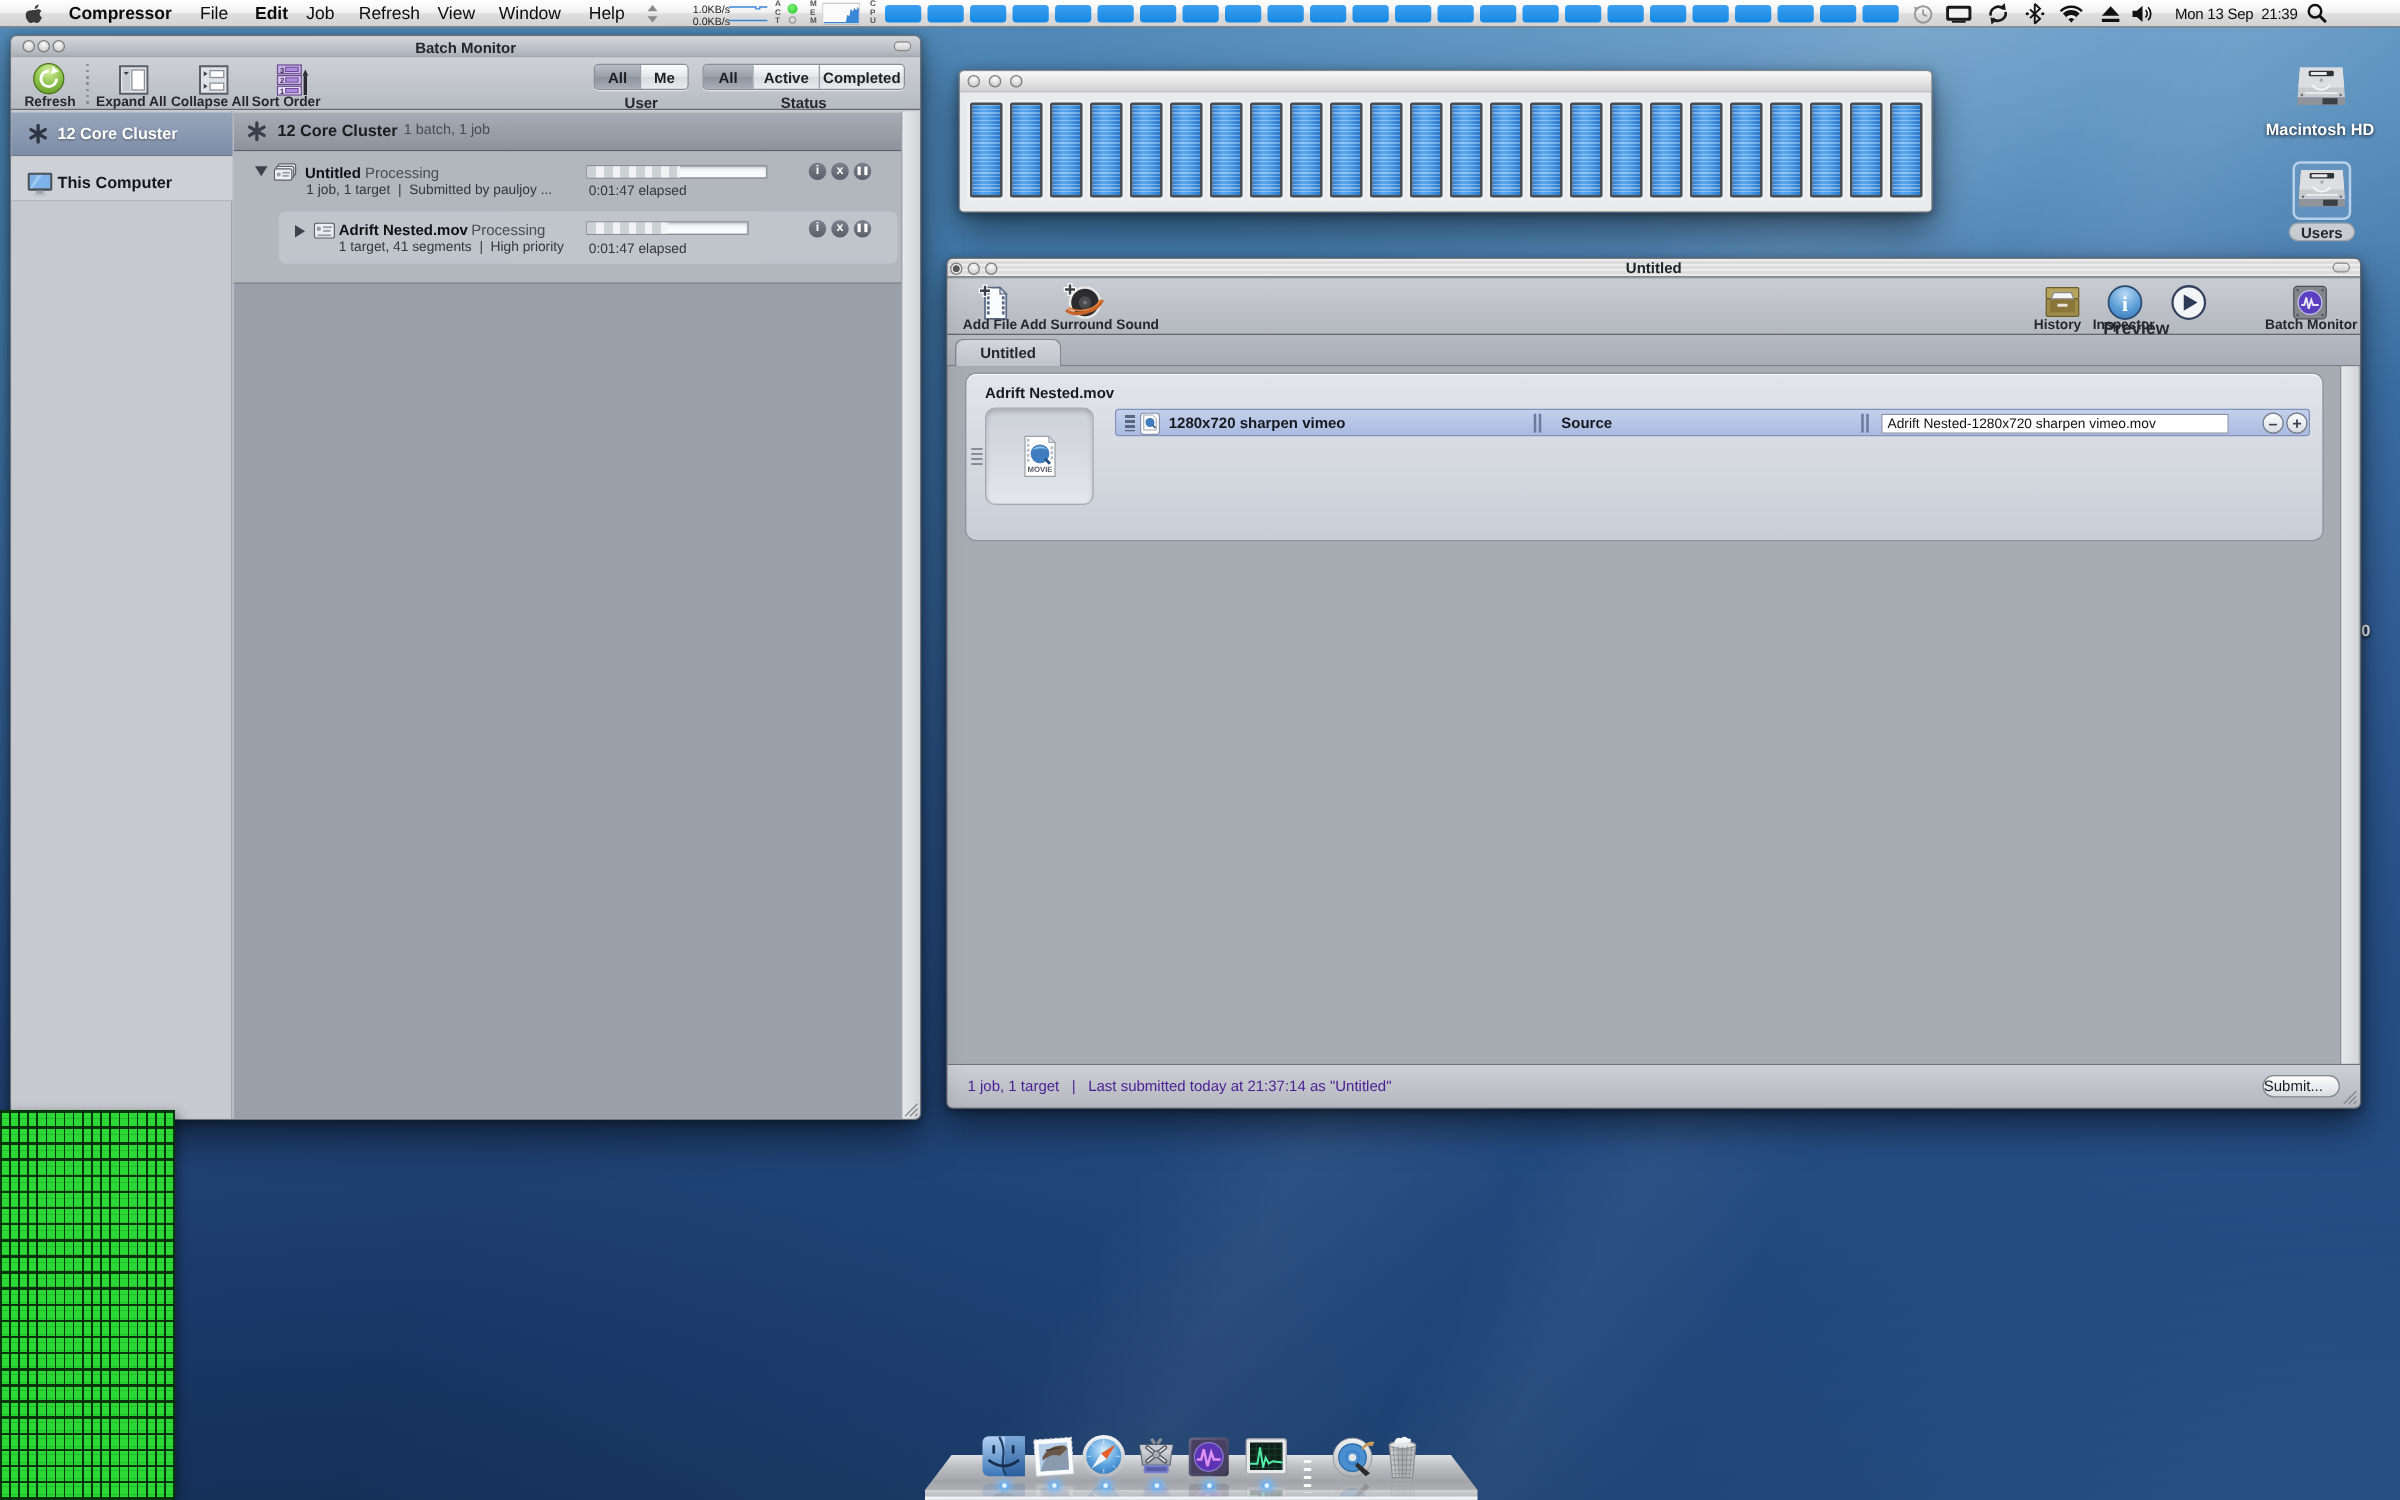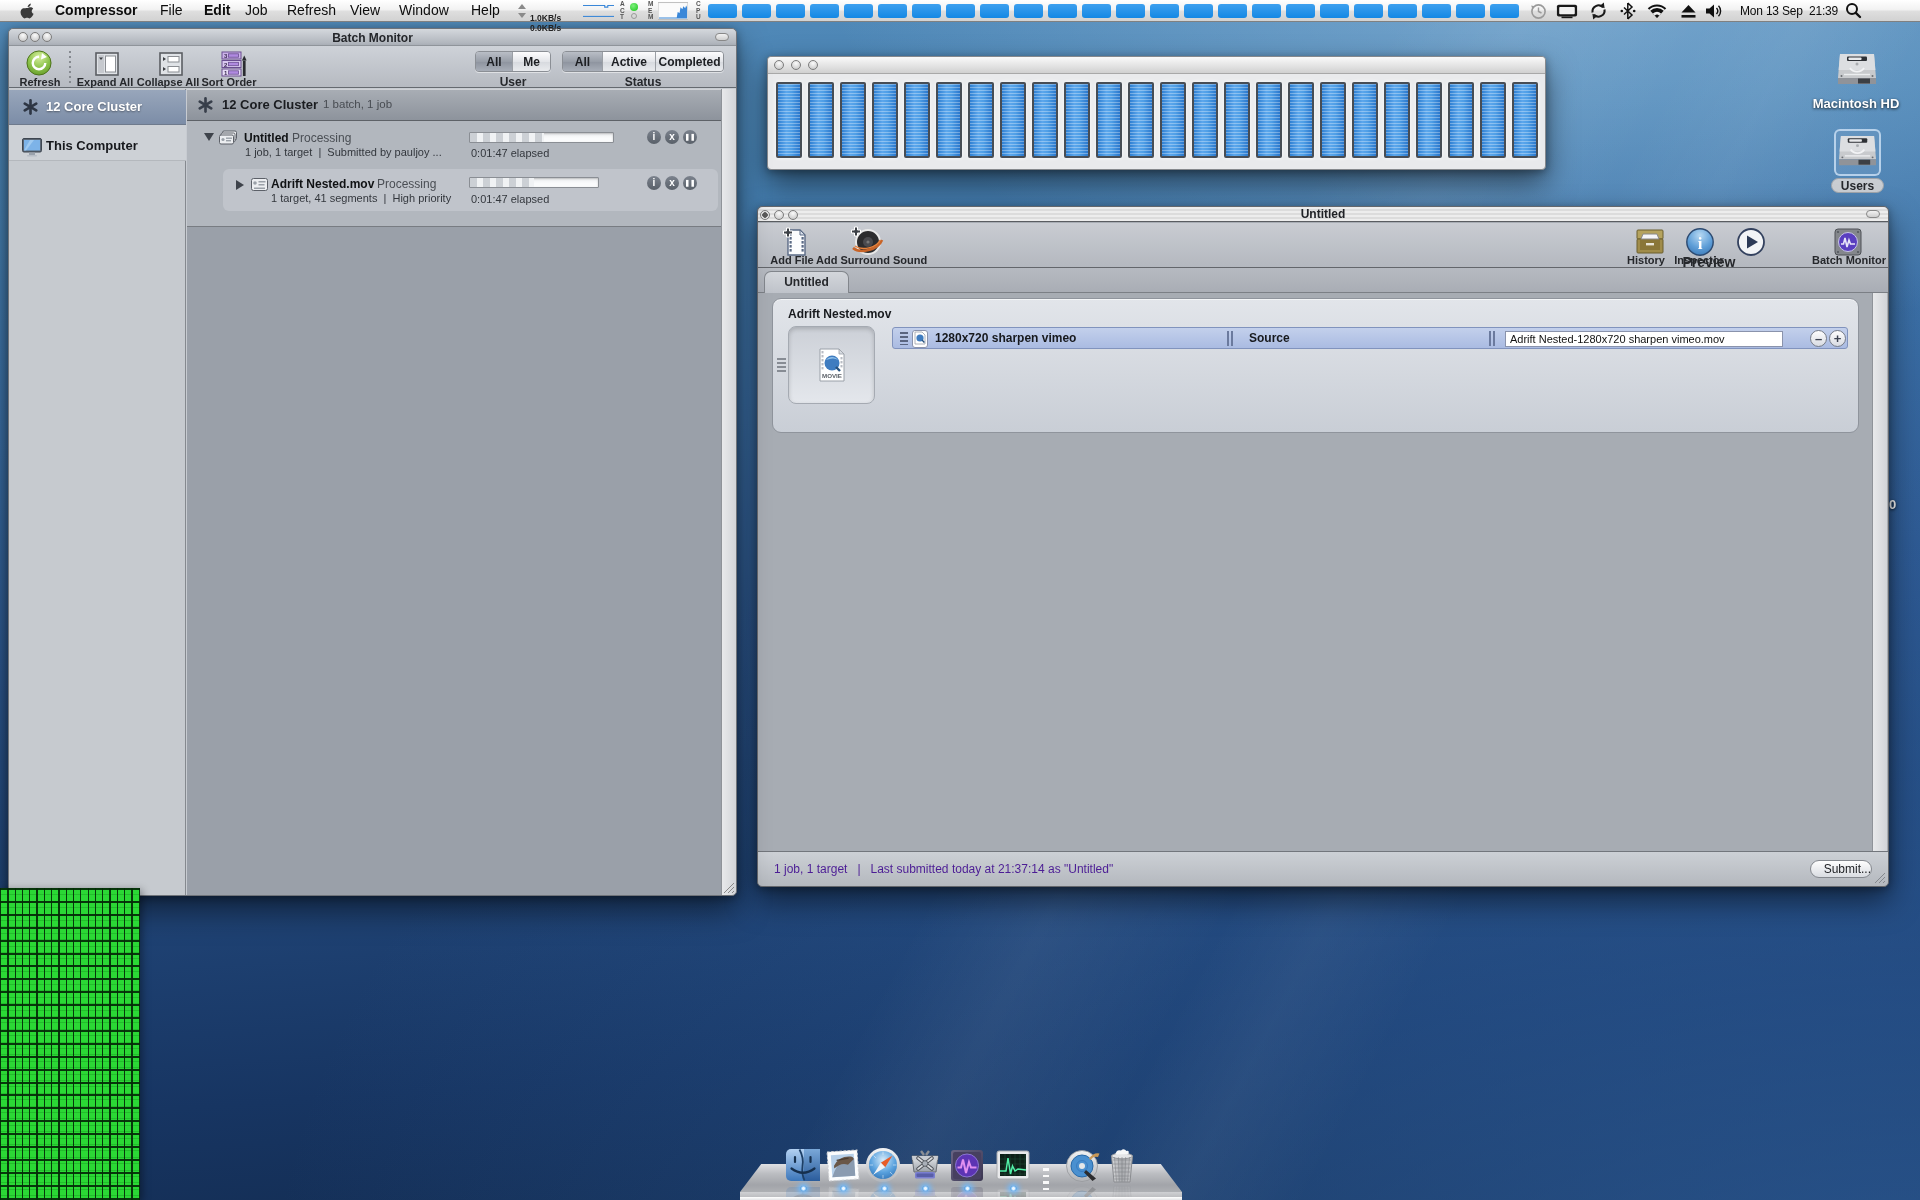--- a/index.html
+++ b/index.html
@@ -39,21 +39,21 @@
 <span class="abs" style="left:204px;top:2px;font-size:14px;font-weight:bold;color:#0c0c0c">Edit</span>
 <span class="abs" style="left:245px;top:2px;font-size:14px;font-weight:normal;color:#0c0c0c">Job</span>
 <span class="abs" style="left:287px;top:2px;font-size:14px;font-weight:normal;color:#0c0c0c">Refresh</span>
 <span class="abs" style="left:350px;top:2px;font-size:14px;font-weight:normal;color:#0c0c0c">View</span>
 <span class="abs" style="left:399px;top:2px;font-size:14px;font-weight:normal;color:#0c0c0c">Window</span>
 <span class="abs" style="left:471px;top:2px;font-size:14px;font-weight:normal;color:#0c0c0c">Help</span>
 <svg class="abs" style="left:515px;top:3px" width="14" height="16" viewBox="0 0 14 16">
 <path d="M7 1 L11 6 L3 6 Z" fill="#8a8a8a"></path>
       <path d="M7 15 L3 10 L11 10 Z" fill="#8a8a8a"></path>
     </svg>
-<div class="abs" style="left:530px;top:14px;width:54px;text-align:left;font-size:8.5px;font-weight:bold;line-height:9.5px;color:#222">1.0KB/s<br>0.0KB/s</div>
+<div class="abs" style="left:530px;top:3px;width:54px;text-align:right;font-size:8.5px;font-weight:normal;line-height:9.5px;color:#222">1.0KB/s<br>0.0KB/s</div>
 <svg class="abs" style="left:583px;top:2px" width="31" height="18" viewBox="0 0 40 18">
 <path d="M0 2 L28 2 L28 4 L32 4 L32 2 L40 2" stroke="#3a87d8" stroke-width="1.4" fill="none"></path>
 <path d="M0 16 L40 16" stroke="#3a87d8" stroke-width="1.4" fill="none"></path>
     </svg>
 <div class="abs" style="left:620px;top:1px;font-size:6.5px;font-weight:bold;line-height:6.7px;color:#555">A<br>C<br>T</div>
 <div class="abs" style="left:630px;top:3px;width:8px;height:8px;border-radius:50%;background:radial-gradient(circle at 40% 35%,#7ef07e,#17c517)"></div>
 <div class="abs" style="left:631px;top:13px;width:6px;height:6px;border-radius:50%;border:1.2px solid #9a9a9a"></div>
 <div class="abs" style="left:648px;top:1px;font-size:6.5px;font-weight:bold;line-height:6.7px;color:#555">M<br>E<br>M</div>
 <svg class="abs" style="left:658px;top:2px" width="30" height="18" viewBox="0 0 32 18">
       <rect x="0" y="0" width="32" height="18" fill="#fbfbfb" stroke="#bbb"></rect>
@@ -407,21 +407,21 @@
 <div class="abs" style="left:356px;top:3px;font-size:12px;font-weight:bold;color:#17191d">Source</div>
 <div class="abs" style="left:596px;top:3px;width:2px;height:15px;background:#6b7a9e"></div>
 <div class="abs" style="left:600px;top:3px;width:2px;height:15px;background:#6b7a9e"></div>
 <div class="abs" style="left:612px;top:2.5px;width:278px;height:16px;background:#fff;border:1px solid #8a93ac;font-size:11px;color:#111;line-height:15px;padding-left:4px">Adrift Nested-1280x720 sharpen vimeo.mov</div>
 <div class="abs" style="left:917px;top:2px;width:17px;height:17px;border-radius:50%;background:linear-gradient(#fdfdfd,#d8dbe2);border:1px solid #767c88;text-align:center;line-height:15px;font-size:13px;font-weight:bold;color:#3c4250">–</div>
 <div class="abs" style="left:936px;top:2px;width:17px;height:17px;border-radius:50%;background:linear-gradient(#fdfdfd,#d8dbe2);border:1px solid #767c88;text-align:center;line-height:16px;font-size:13px;font-weight:bold;color:#3c4250">+</div>
 </div>
 </div>
 <div class="abs" style="left:0;bottom:0;right:0;height:35px;background:linear-gradient(#ccd0d5,#b4b8be);border-top:1px solid #72767c;border-radius:0 0 5px 5px"></div>
 <div class="abs" style="left:16px;bottom:10px;font-size:12px;color:#4c1d95">1 job, 1 target &nbsp;&nbsp;|&nbsp;&nbsp; Last submitted today at 21:37:14 as "Untitled"</div>
-<div class="abs" style="right:16px;bottom:8px;width:62px;height:18px;border-radius:9px;background:linear-gradient(#fefefe,#d9dce1);border:1px solid #85898f;text-align:right;font-size:12px;line-height:17px;color:#1c1e22">Submit...</div>
+<div class="abs" style="right:16px;bottom:8px;width:62px;height:18px;border-radius:9px;background:linear-gradient(#fefefe,#d9dce1);border:1px solid #85898f;text-align:left;font-size:12px;line-height:17px;color:#1c1e22">Submit...</div>
 <svg class="abs" style="right:2px;bottom:2px" width="12" height="12" viewBox="0 0 12 12">
 <path d="M11 1 L1 11 M11 5 L5 11 M11 9 L9 11" stroke="#84888e" stroke-width="1"></path>
     </svg>
 </div>
 <svg class="abs" style="left:1836px;top:50px" width="42" height="40" viewBox="0 0 42 40">
 <path d="M4 4 L38 4 L40 28 L2 28 Z" fill="#c8cacd"></path>
 <path d="M4 4 L38 4 L39.4 20 L2.6 20 Z" fill="#dcdee1"></path>
 <path d="M2 28 L40 28 L40 34 L2 34 Z" fill="#909399"></path>
 <rect x="22" y="28.5" width="12" height="5" fill="#3c3f44"></rect>
 <rect x="11" y="6.5" width="20" height="4.5" rx="1" fill="#2e3136"></rect>

